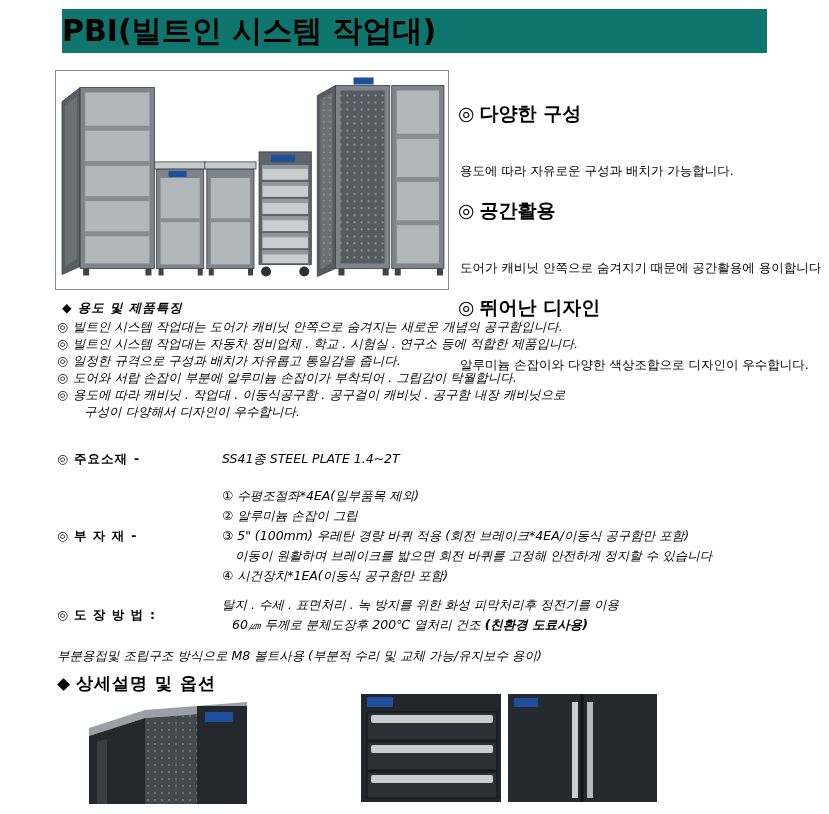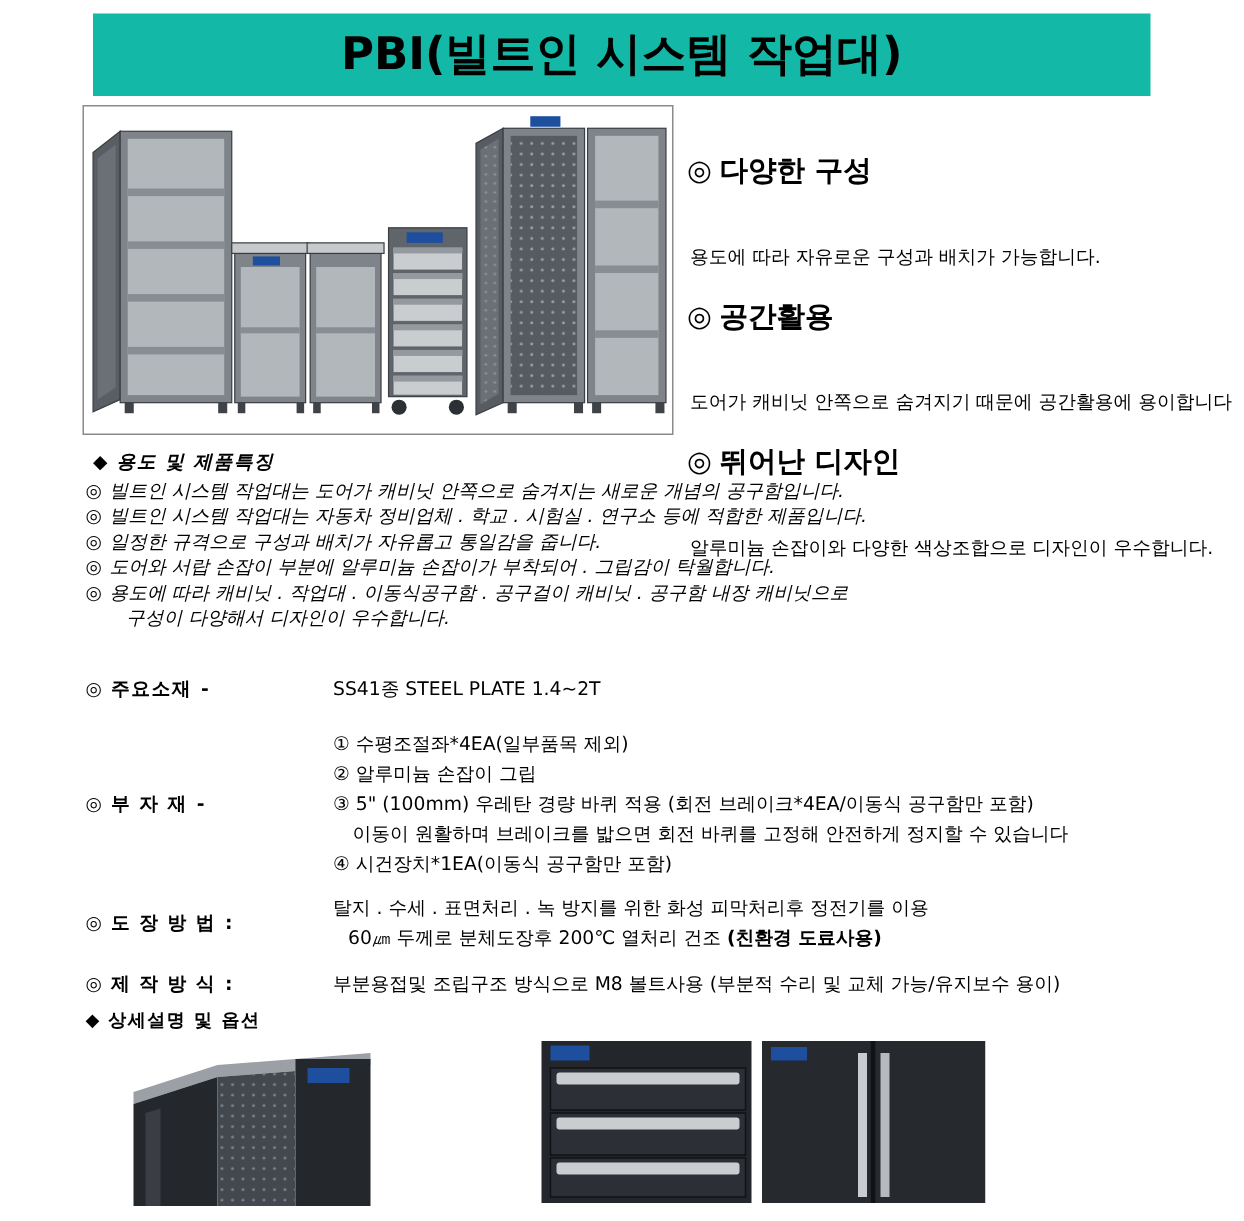--- a/index.html
+++ b/index.html
@@ -2,48 +2,48 @@
 <html><head>
 <meta charset="utf-8">
 <style>
   html,body{margin:0;padding:0;}
   body{
     width:829px;height:814px;position:relative;overflow:hidden;
     background:#ffffff;color:#000;
     font-family:"DejaVu Sans","Liberation Sans",sans-serif;
   }
   .banner{
-    position:absolute;left:62px;top:9px;width:705px;height:55px;
-    background:#14b8a6;display:flex;align-items:center;justify-content:center;
+    position:absolute;left:62px;top:9px;width:705px;height:44px;
+    background:#0f766e;display:flex;align-items:center;justify-content:flex-start;
   }
   .banner h1{margin:0;font-size:30px;font-weight:800;}
   .product-image{
     position:absolute;left:55px;top:70px;width:392px;height:218px;
     border:1px solid #8a8a8a;background:#fff;
   }
   .product-image svg,.detail-img svg{display:block;width:100%;height:100%;}
   .features{position:absolute;left:458px;top:101px;width:366px;font-size:12.5px;}
   .feature{margin-bottom:20px;}
   .feature-head{font-weight:bold;font-size:19px;margin-bottom:8px;}
   .feature-body{line-height:15px;padding-left:2px;margin-top:36px;}
   .bullet{margin-right:5px;}
   .usage{position:absolute;left:57px;top:299px;width:740px;font-size:12.5px;line-height:17px;font-style:italic;}
   .sec-head{font-weight:bold;padding-left:5px;margin-bottom:2px;letter-spacing:1px;}
   .u-cont{padding-left:27px;}
   .spec-row{position:absolute;left:57px;font-size:12.5px;display:flex;align-items:center;}
   .spec-label-cell{width:165px;flex:none;font-weight:bold;letter-spacing:1px;}
   .spec-label-cell .sep{font-weight:bold;margin-left:6px;}
-  .spec-value{line-height:20px;}
+  .spec-value{line-height:20px;font-style:italic;}
   .row-material{top:449px;}
   .row-accessories{top:486px;}
   .row-painting{top:595px;}
   .row-making{top:646px;}
   .acc-indent{padding-left:13px;}
   .p-line2{padding-left:10px;}
-  .detail-head{position:absolute;left:57px;top:672px;font-size:12px;font-weight:bold;letter-spacing:1px;}
+  .detail-head{position:absolute;left:57px;top:672px;font-size:17px;font-weight:bold;letter-spacing:1px;}
   .detail-img{position:absolute;top:692px;height:112px;}
   .img1{left:75px;width:187px;}
   .img2{left:357px;width:148px;}
   .img3{left:508px;width:149px;}
   b{font-weight:bold;}
 </style>
 </head>
 <body>
 
 <div class="page">
@@ -200,23 +200,20 @@
     </div>
     <div class="spec-value">
       <div>탈지 . 수세 . 표면처리 . 녹 방지를 위한 화성 피막처리후 정전기를 이용</div>
       <div class="p-line2">
         <span>60㎛ 두께로 분체도장후 200℃ 열처리 건조 </span><b>(친환경 도료사용)</b>
       </div>
     </div>
   </div>
 
   <div class="spec-row row-making">
-    <div class="spec-label-cell">
-      <span class="bullet">◎</span><span>제 작 방 식</span><span class="sep">:</span>
-    </div>
     <div class="spec-value">부분용접및 조립구조 방식으로 M8 볼트사용 (부분적 수리 및 교체 가능/유지보수 용이)</div>
   </div>
 
   <div class="detail-head">
     <span class="bullet">◆</span><span>상세설명 및 옵션</span>
   </div>
 
   <div class="detail-img img1">
     <svg viewBox="0 0 187 112" preserveAspectRatio="none">
       <defs>

